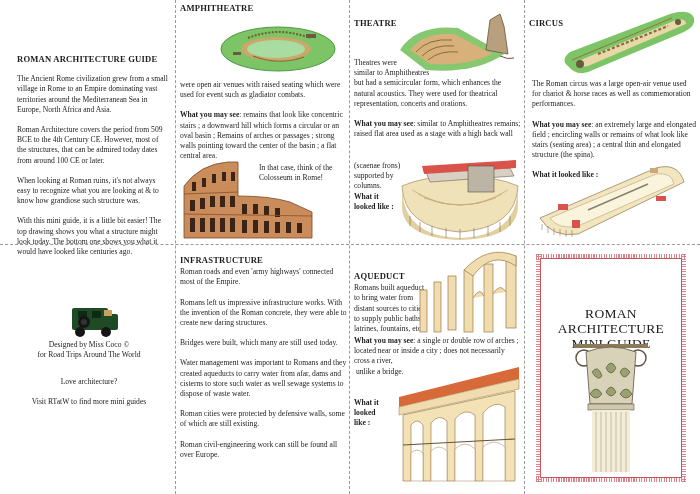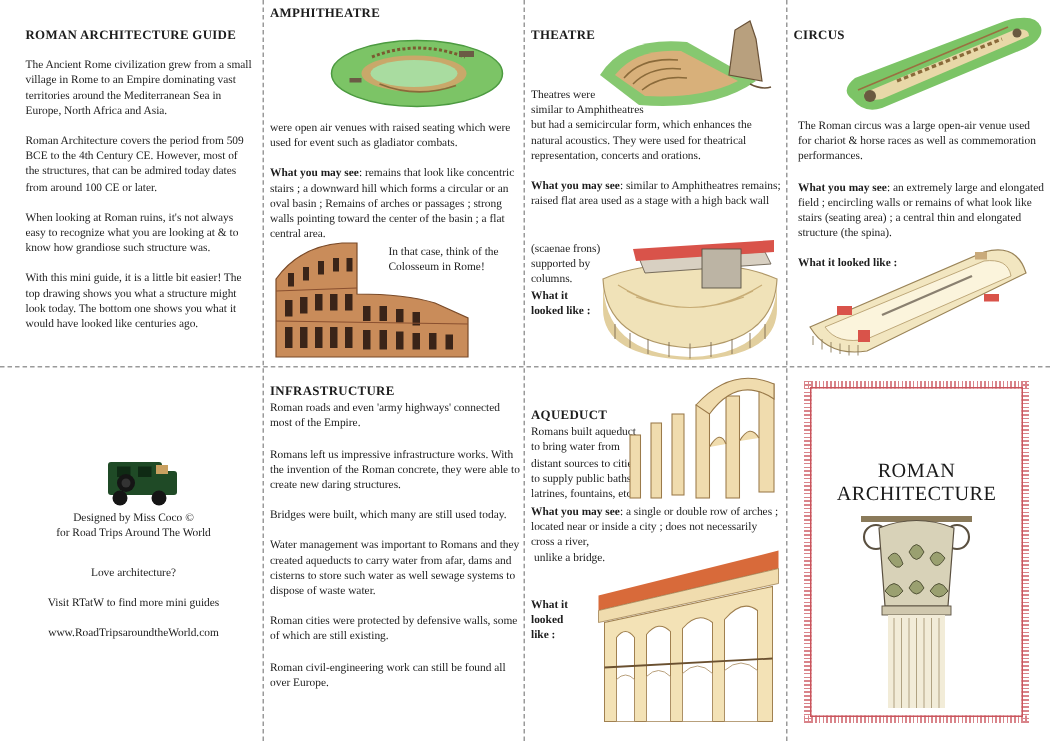--- a/index.html
+++ b/index.html
@@ -24,21 +24,21 @@
 </style>
 </head>
 <body>
 
 <div class="vline" style="left:175px; height:494px;"></div>
 <div class="vline" style="left:349px; height:494px;"></div>
 <div class="vline" style="left:524px; height:494px;"></div>
 <div class="hline" style="top:244px; width:700px;"></div>
 
 <div class="panel" style="left:17px; top:18px; width:152px;">
-  <div class="title" style="margin-bottom:10px;">ROMAN ARCHITECTURE GUIDE</div>
+  <div class="title" style="margin-bottom:10px;margin-top:36px;">ROMAN ARCHITECTURE GUIDE</div>
   <div class="p">The Ancient Rome civilization grew from a small village in Rome to an Empire dominating vast territories around the Mediterranean Sea in Europe, North Africa and Asia.</div>
   <div class="p">Roman Architecture covers the period from 509 BCE to the 4th Century CE. However, most of the structures, that can be admired today dates from around 100 CE or later.</div>
   <div class="p">When looking at Roman ruins, it's not always easy to recognize what you are looking at &amp; to know how grandiose such structure was.</div>
   <div class="p">With this mini guide, it is a little bit easier! The top drawing shows you what a structure might look today. The bottom one shows you what it would have looked like centuries ago.</div>
 </div>
 
 <div class="panel" style="left:180px; top:3px; width:165px;">
   <div class="title">AMPHITHEATRE</div>
 </div>
 <svg class="illus" style="left:218px; top:24px;" width="118" height="50" viewBox="0 0 118 50">
@@ -173,21 +173,20 @@
   <circle cx="36" cy="30" r="5" fill="#151515"></circle>
   <rect x="34" y="8" width="8" height="6" fill="#c9a060"></rect>
 </svg>
 <div class="panel" style="left:10px; top:340px; width:158px; text-align:center;">
   <div>Designed by Miss Coco ©</div>
   <div>for Road Trips Around The World</div>
 </div>
 <div class="panel" style="left:10px; top:377px; width:158px; text-align:center;">
   <div class="p">Love architecture?</div>
   <div class="p">Visit RTatW to find more mini guides</div>
-  <div>www.RoadTripsaroundtheWorld.com</div>
 </div>
 
 <div class="panel" style="left:180px; top:255px; width:168px;">
   <div class="title" style="margin-bottom:2px;">INFRASTRUCTURE</div>
   <div class="p">Roman roads and even 'army highways' connected most of the Empire.</div>
   <div class="p">Romans left us impressive infrastructure works. With the invention of the Roman concrete, they were able to create new daring structures.</div>
   <div class="p">Bridges were built, which many are still used today.</div>
   <div class="p">Water management was important to Romans and they created aqueducts to carry water from afar, dams and cisterns to store such water as well sewage systems to dispose of waste water.</div>
   <div class="p">Roman cities were protected by defensive walls, some of which are still existing.</div>
   <div>Roman civil-engineering work can still be found all over Europe.</div>
@@ -230,20 +229,21 @@
     <path d="M86 116 L86 82 Q97 72 108 82 L108 116 Z"></path>
   </g>
 </svg>
 
 <div class="cover">
   <div class="cover-border"></div>
   <div class="cover-inner"></div>
   <div class="cover-title">
     <div>ROMAN</div>
     <div>ARCHITECTURE</div>
+    <div>MINI GUIDE</div>
   </div>
   <svg style="position:absolute; left:40px; top:92px;" width="78" height="130" viewBox="0 0 78 130">
     <rect x="2" y="2" width="74" height="4" fill="#8a7a5a"></rect>
     <circle cx="12" cy="16" r="8" fill="none" stroke="#5a5040" stroke-width="1.4"></circle>
     <circle cx="66" cy="16" r="8" fill="none" stroke="#5a5040" stroke-width="1.4"></circle>
     <path d="M14 10 Q39 0 64 10 L60 62 L18 62 Z" fill="#d8d2b8" stroke="#5a5040" stroke-width="0.8"></path>
     <g fill="#9aa070" stroke="#4a4a30" stroke-width="0.6">
       <path d="M20 30 Q26 22 30 34 Q26 40 20 30 Z"></path>
       <path d="M34 26 Q39 16 44 26 Q39 36 34 26 Z"></path>
       <path d="M48 30 Q52 22 58 30 Q52 40 48 30 Z"></path>

